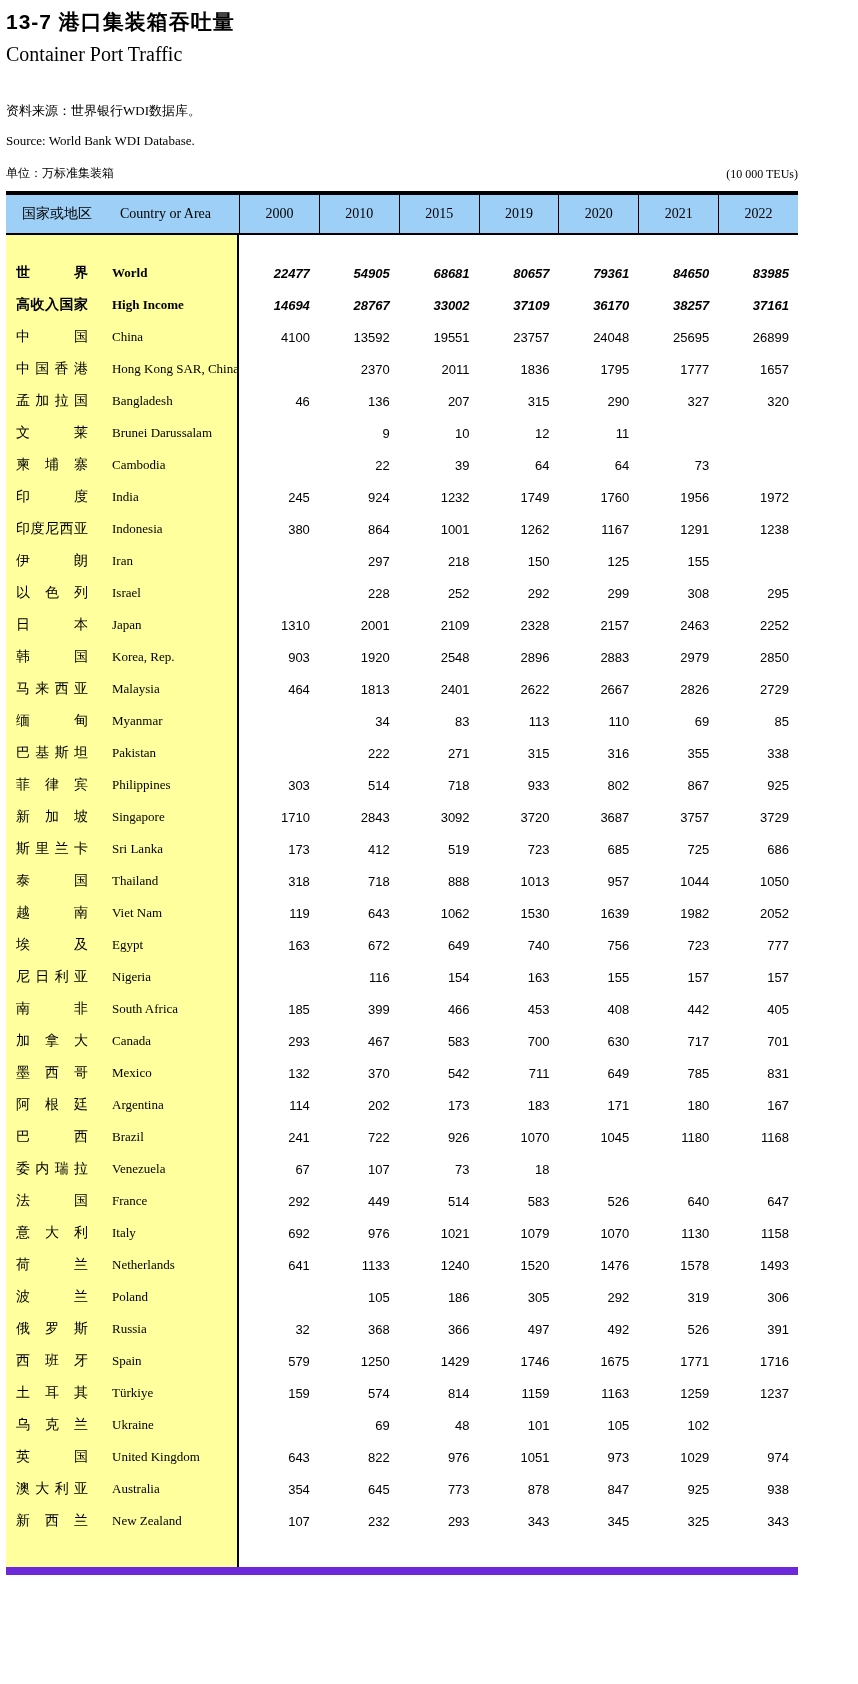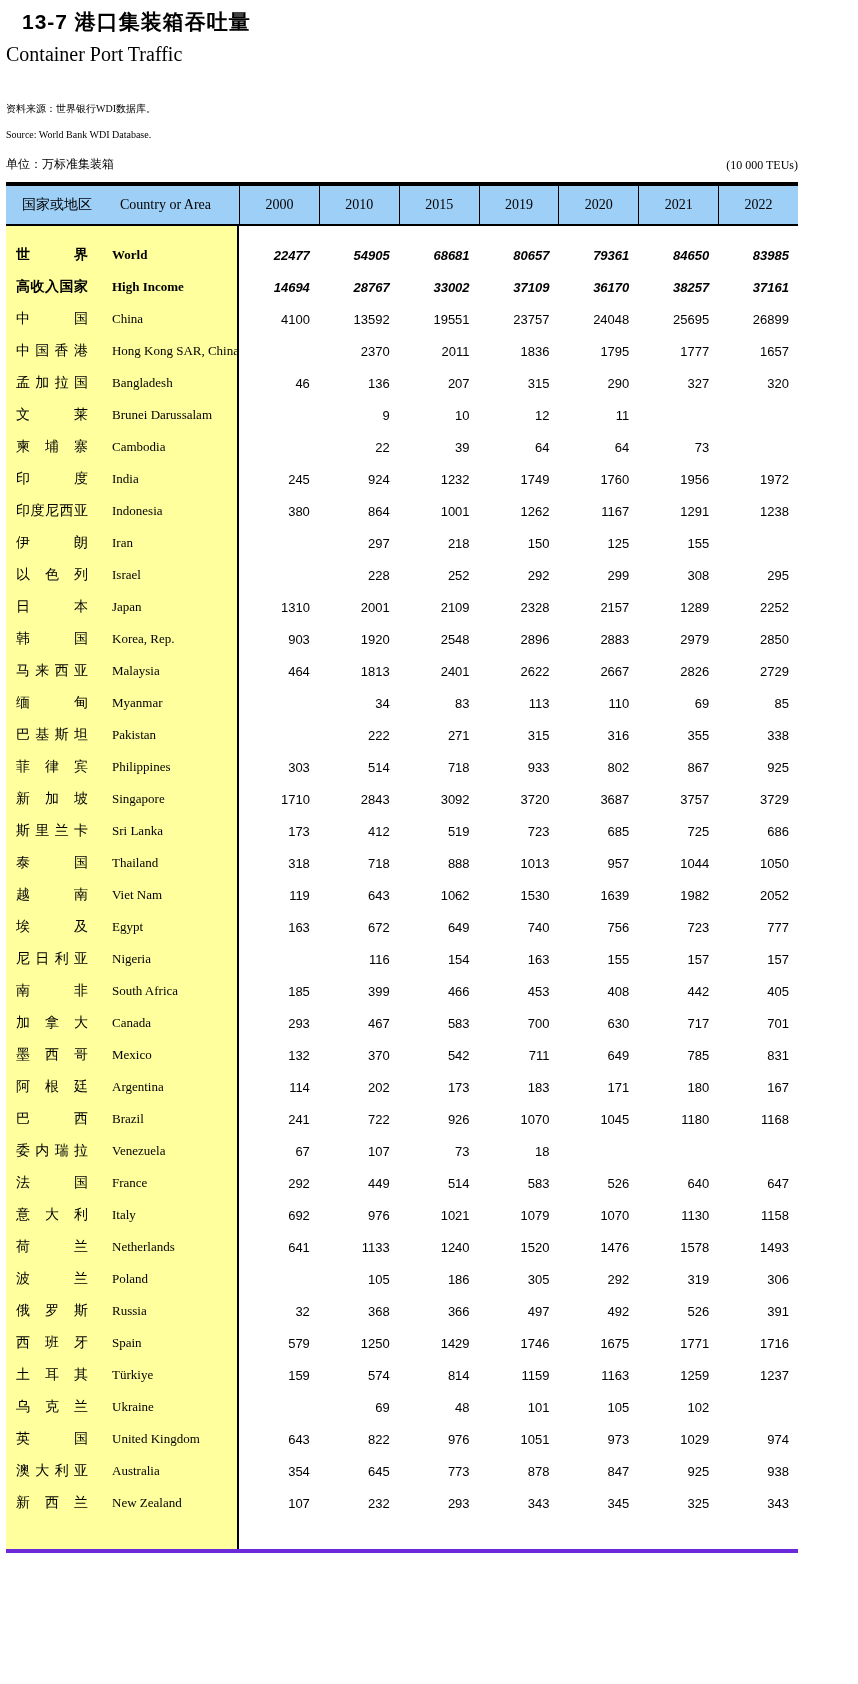--- a/index.html
+++ b/index.html
@@ -1,35 +1,35 @@
 <!DOCTYPE html>
 <html><head>
 <meta charset="utf-8">
 <style>
   html,body{margin:0;padding:0;background:#fff;}
   body{width:858px;font-family:"Liberation Serif",serif;color:#000;}
   .page{padding:8px 60px 28px 6px;}
 
-  .title-zh{font-family:"Liberation Sans",sans-serif;font-weight:bold;font-size:21px;letter-spacing:1px;margin-left:16px;}
+  .title-zh{font-family:"Liberation Sans",sans-serif;font-weight:bold;font-size:21px;letter-spacing:1px;}
   .title-en{font-size:20px;margin-top:7px;}
 
-  .note{font-size:10px;}
+  .note{font-size:13px;}
   .note-zh{margin-top:36px;}
   .note-en{margin-top:13px;}
 
   .unit-line{display:flex;justify-content:space-between;align-items:flex-end;margin-top:16px;margin-bottom:9px;font-size:12px;}
 
-  .stat-table{width:792px;border-top:4px solid #000;border-bottom:4px solid #6d28d9;}
+  .stat-table{width:792px;border-top:4px solid #000;border-bottom:8px solid #6d28d9;}
   .thead{display:flex;height:38px;background:#9ecff7;border-bottom:2px solid #000;}
   .th-name{width:233px;box-sizing:border-box;display:flex;align-items:center;font-size:14px;}
   .th-zh{margin-left:16px;}
   .th-en{flex:1;text-align:center;}
   .th-year{flex:1;border-left:1px solid #000;text-align:center;line-height:38px;font-size:14px;}
 
-  .tbody{padding:13px 0 30px;background:linear-gradient(to right,#ffff9e 0,#ffff9e 231px,#000 231px,#000 233px,#fff 233px);}
+  .tbody{padding:22px 0 30px;background:linear-gradient(to right,#ffff9e 0,#ffff9e 231px,#000 231px,#000 233px,#fff 233px);}
   .trow{display:flex;height:32px;align-items:center;}
   .cell-name{width:233px;box-sizing:border-box;display:flex;align-items:center;padding-left:10px;}
   .zh{display:inline-block;width:72px;font-size:14px;white-space:nowrap;text-align:justify;text-align-last:justify;}
   .en{margin-left:24px;font-size:13px;white-space:nowrap;}
   .cell-val{flex:1;box-sizing:border-box;text-align:right;padding-right:9px;font-family:"Liberation Sans",sans-serif;font-size:13px;}
   .trow.bold .zh,.trow.bold .en{font-weight:bold;}
   .trow.bold .cell-val{font-weight:bold;font-style:italic;}
 </style>
 </head>
 <body>
@@ -208,21 +208,21 @@
         <div class="trow">
     <div class="cell-name">
       <span class="zh">日本</span>
       <span class="en">Japan</span>
     </div>
   <div class="cell-val">1310</div>
           <div class="cell-val">2001</div>
           <div class="cell-val">2109</div>
           <div class="cell-val">2328</div>
           <div class="cell-val">2157</div>
-          <div class="cell-val">1289</div>
+          <div class="cell-val">2463</div>
           <div class="cell-val">2252</div>
         </div>
         <div class="trow">
     <div class="cell-name">
       <span class="zh">韩国</span>
       <span class="en">Korea, Rep.</span>
     </div>
   <div class="cell-val">903</div>
           <div class="cell-val">1920</div>
           <div class="cell-val">2548</div>

